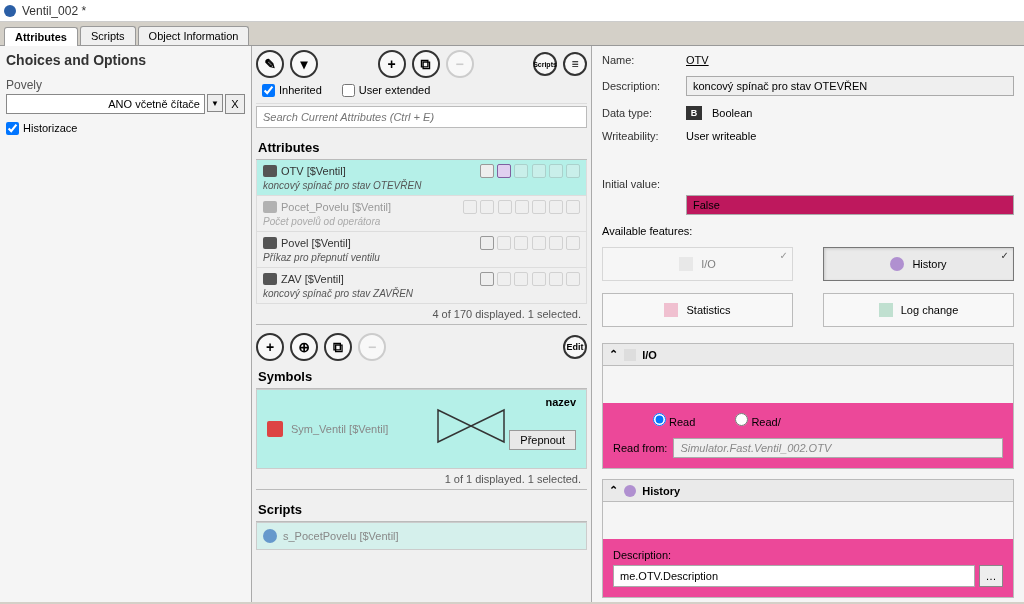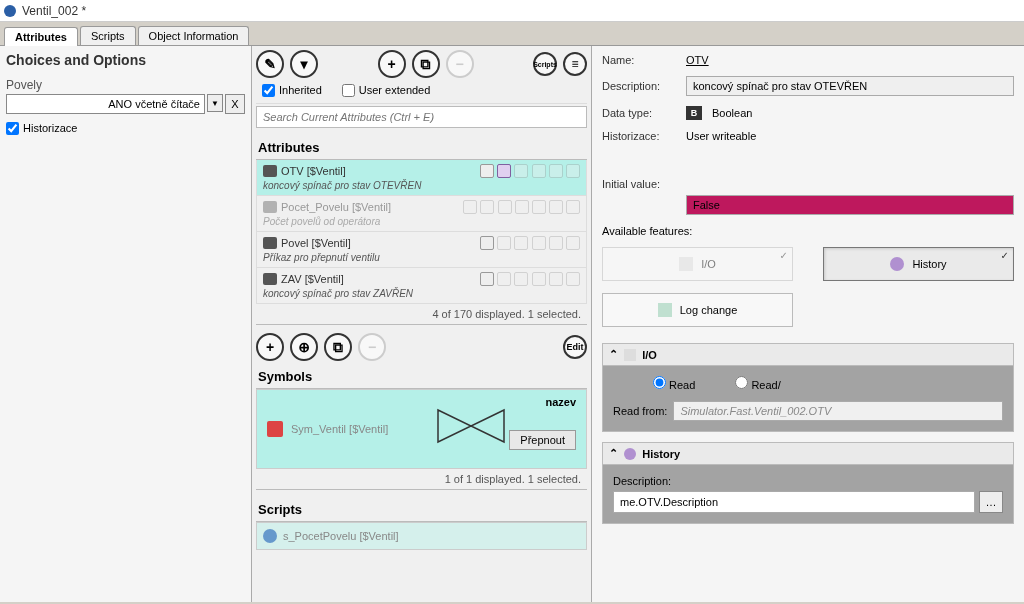--- a/index.html
+++ b/index.html
@@ -88,21 +88,21 @@
   .feature-btn.active { border: 1px solid #777; background: #eaeaea; box-shadow: inset 1px 1px 3px rgba(0,0,0,.15); }
   .feature-btn .chk { position: absolute; right: 4px; top: 2px; color: #333; font-size: 10px; }
   .feat-ico { width: 14px; height: 14px; display: inline-block; }
   .feat-ico.io { background: #ddd; }
   .feat-ico.hist { background: #b090d0; border-radius: 50%; }
   .feat-ico.stat { background: #f0c0d0; }
   .feat-ico.log { background: #c0e0d0; }
   
   .panel { border: 1px solid #bbb; margin-bottom: 10px; }
   .panel-head { display: flex; align-items: center; gap: 6px; background: #eaeaea; border-bottom: 1px solid #bbb; padding: 4px 6px; font-weight: bold; }
-  .panel-body { padding: 10px; background: #a3a3a3; }
+  .panel-body { padding: 10px; background: #ec4899; margin-top: 37px; }
   .radio-row { display: flex; gap: 40px; margin-bottom: 10px; align-items: center; padding-left: 40px; }
   .read-from-row { display: flex; align-items: center; gap: 6px; }
   .rf-box { flex: 1; border: 1px solid #aaa; background: #f0f0f0; padding: 3px 6px; color: #888; font-style: italic; }
   .desc-input-row { display: flex; gap: 4px; }
   .desc-input { flex: 1; border: 1px solid #aaa; background: #fff; padding: 3px 6px; height: 22px; }
   .dots-btn { width: 24px; height: 22px; border: 1px solid #888; background: #eee; display: flex; align-items: center; justify-content: center; }
 </style>
 </head>
 <body>
 
@@ -278,21 +278,21 @@
       <div class="prop-box">
           <span>koncový spínač pro stav OTEVŘEN</span>
         </div>
     </div>
     <div class="prop-row">
       <span class="prop-label">Data type:</span>
       <span class="bool-icon">B</span>
       <span>Boolean</span>
     </div>
     <div class="prop-row">
-      <span class="prop-label">Historizace:</span>
+      <span class="prop-label">Writeability:</span>
       <span>User writeable</span>
     </div>
     <div class="prop-row">
       <span class="prop-label">Initial value:</span>
       <div class="prop-box light">
           <span>False</span>
         </div>
     </div>
     <div class="prop-row">
       <span>Available features:</span>
@@ -302,20 +302,24 @@
           <span class="feat-ico io"></span>
           <span>I/O</span>
           <span class="chk">✓</span>
         </div>
       <div class="feature-btn active">
           <span class="feat-ico hist"></span>
           <span>History</span>
           <span class="chk">✓</span>
         </div>
       <div class="feature-btn">
+          <span class="feat-ico stat"></span>
+          <span>Statistics</span>
+        </div>
+      <div class="feature-btn">
           <span class="feat-ico log"></span>
           <span>Log change</span>
         </div>
     </div>
 
     <div class="panel">
       <div class="panel-head">
         <span>⌃</span>
         <span class="feat-ico io" style="width:12px;height:12px"></span>
         <span>I/O</span>

